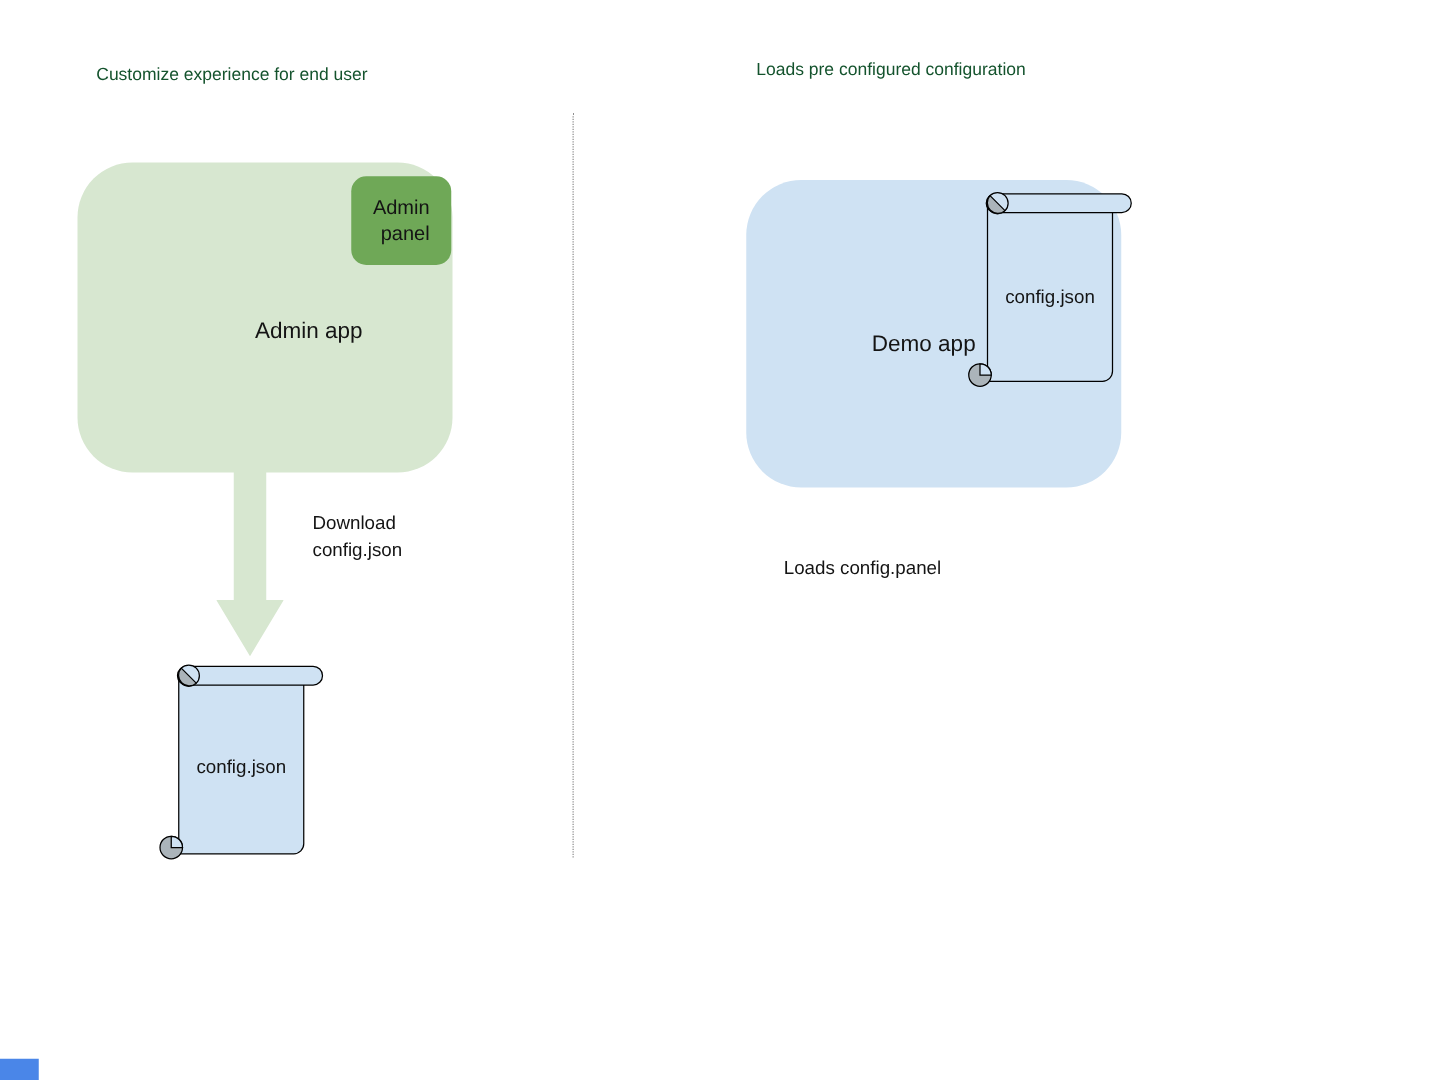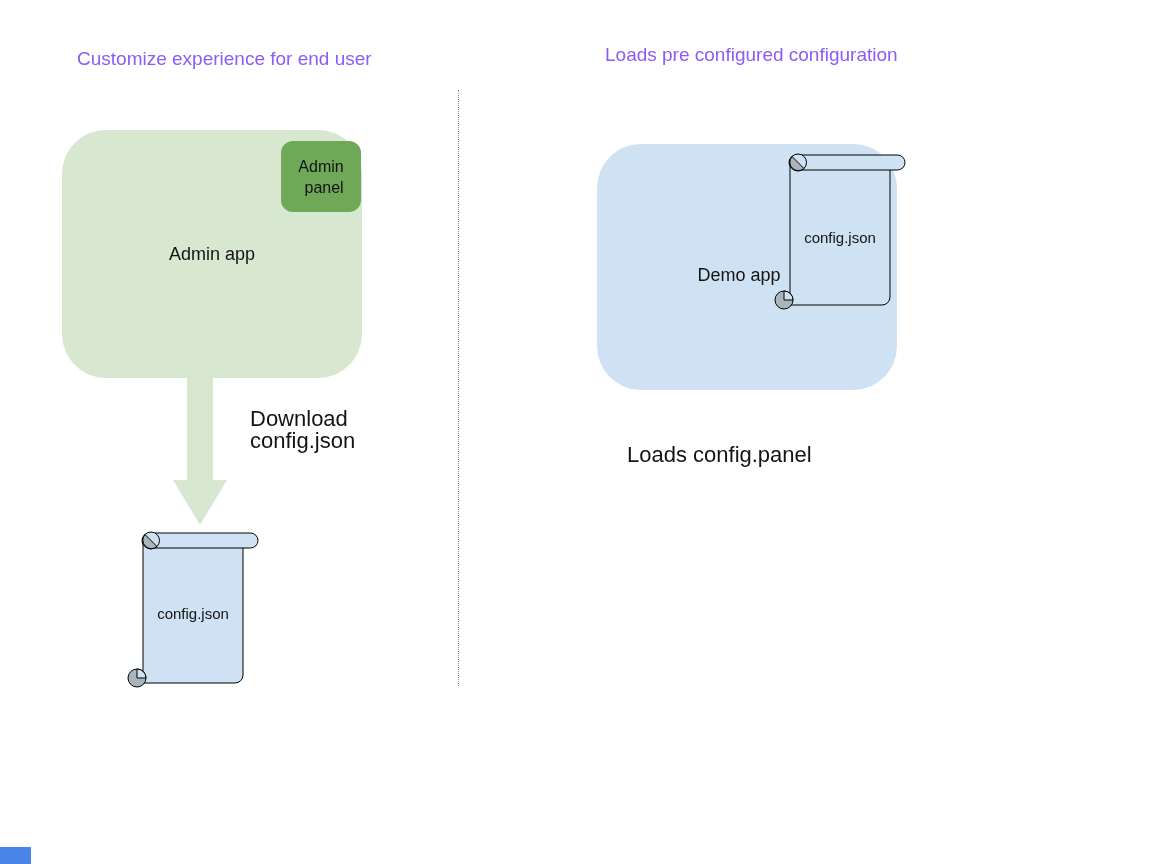--- a/index.html
+++ b/index.html
@@ -6,21 +6,21 @@
   #canvas{
     position:relative;
     width:1152px;height:864px;
     background:#ffffff;
     font-family:"Liberation Sans", sans-serif;
     color:var(--text,#141414);
     overflow:hidden;
   }
   .abs{position:absolute;}
   .section-title{
-    font-size:19px;line-height:22px;color:#8b5cf6;
+    font-size:14px;line-height:22px;color:#14532d;
     white-space:nowrap;
   }
   .divider{
     width:0;border-left:1px dotted var(--divider,#8f8f8f);
   }
   .app-box{
     border-radius:44px;
   }
   .admin-app{background:var(--green-light,#d7e7d0);}
   .demo-app{background:var(--blue-light,#cfe2f3);}
@@ -30,21 +30,21 @@
   }
   .admin-panel{
     background:var(--green-dark,#6fa857);
     border-radius:12px;
     display:flex;align-items:center;justify-content:center;
     text-align:right;
     font-size:16px;line-height:21px;
     white-space:pre-line;
   }
   .annotation{
-    font-size:22px;line-height:22px;white-space:pre-line;
+    font-size:15px;line-height:22px;white-space:pre-line;
   }
   .file-label{
     font-size:15px;line-height:19px;text-align:center;white-space:nowrap;
   }
   .sfill{fill:var(--blue-light,#cfe2f3);stroke:var(--outline,#000);stroke-width:1;}
   .gfill{fill:var(--curl-gray,#abb4ba);stroke:var(--outline,#000);stroke-width:1;}
   .arrow-fill{fill:var(--green-light,#d7e7d0);}
   .corner-bar{background:var(--corner-bar,#4a86e8);}
 </style>
 </head>
@@ -52,21 +52,21 @@
 
 <div id="canvas">
 
   <div class="abs section-title" style="left:77px;top:48px;">Customize experience for end user</div>
 
   <div class="abs section-title" style="left:605px;top:44px;">Loads pre configured configuration</div>
 
   <div class="abs divider" style="left:458px;top:90px;height:596px;"></div>
 
   <div class="abs app-box admin-app" style="left:62px;top:130px;width:300px;height:248px;"></div>
-  <div class="abs app-label" style="left:62px;top:243px;width:300px;">Admin app</div>
+  <div class="abs app-label" style="left:62px;top:253px;width:300px;padding-left:35px;">Admin app</div>
 
   <div class="abs admin-panel" style="left:281px;top:141px;width:80px;height:71px;">Admin
 panel</div>
 
   <svg class="abs" style="left:173px;top:377px;" width="54" height="148" viewBox="0 0 54 148">
     <polygon class="arrow-fill" points="14,0 40,0 40,103 54,103 27,148 0,103 14,103"></polygon>
   </svg>
 
   <div class="abs annotation" style="left:250px;top:408px;">Download
 config.json</div>

